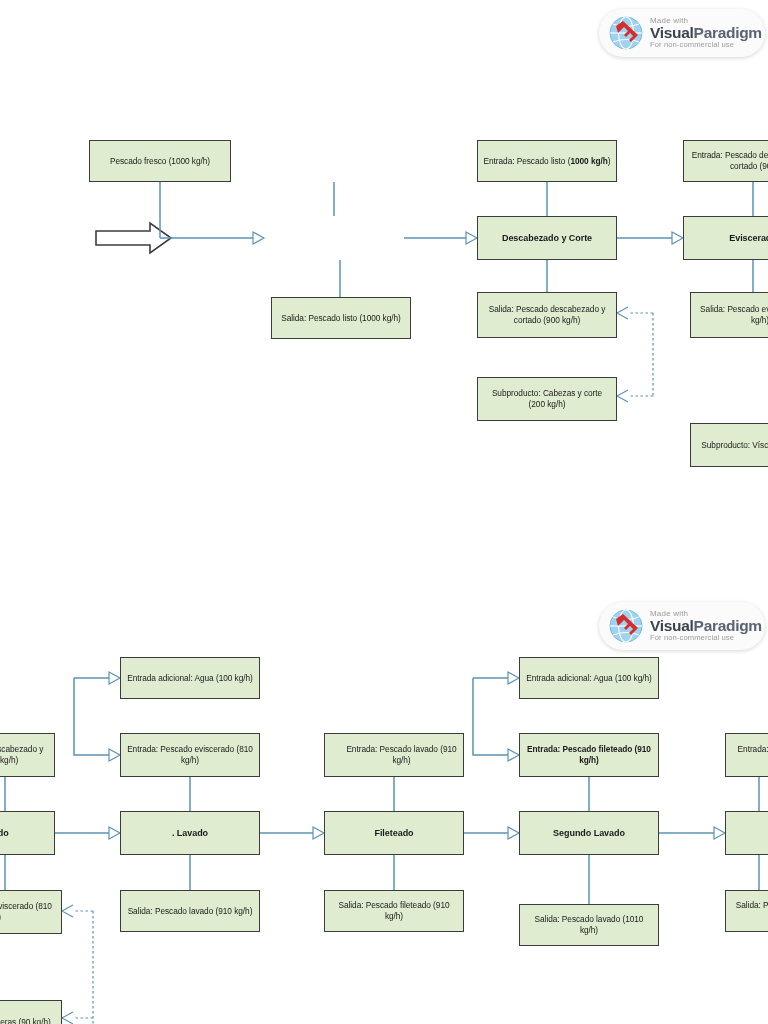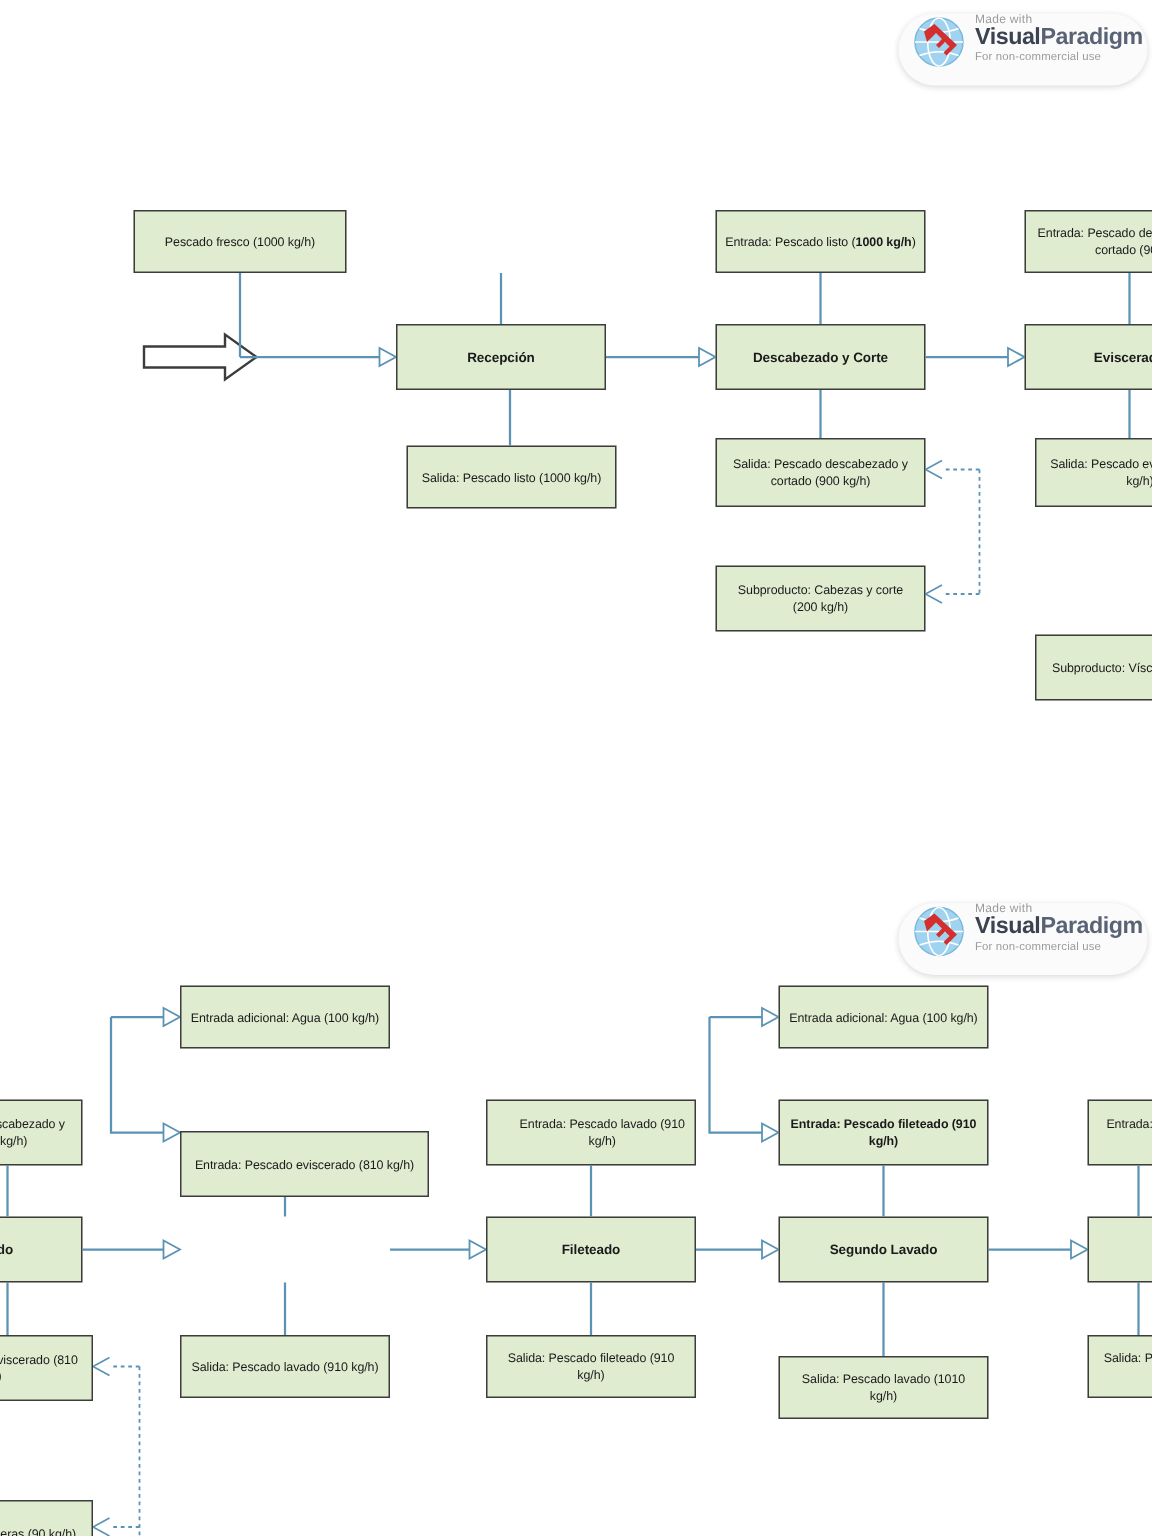--- a/index.html
+++ b/index.html
@@ -78,20 +78,21 @@
   }
   
   .watermark {
     position: absolute;
     width: 166px;
     height: 48px;
     border-radius: 24px;
     background: #fbfbfb;
     box-shadow: 0 1px 4px rgba(0,0,0,0.16);
     display: flex;
+    align-items: center;
     padding-left: 8px;
     box-sizing: border-box;
   }
   .wm-globe {
     position: relative;
     width: 38px; height: 38px;
     flex: 0 0 38px;
   }
   .wm-text {
     margin-left: 5px;
@@ -228,40 +229,40 @@
     <g>
       <path class="arrowhead-dash" d="M73 905 L62 911 L73 917"></path>
     </g>
     <path class="wire-dash" d="M93 1018 L73 1018"></path>
     <g>
       <path class="arrowhead-dash" d="M73 1012 L62 1018 L73 1024"></path>
     </g>
   </svg>
 
   <div class="node io" style="left:89px;  top:140px; width:142px; height:42px;">Pescado fresco (1000 kg/h)</div>
-  <div class="node process" style="left:264px; top:216px; width:140px; height:44px;">Recepción</div>
   <div class="node io" style="left:271px; top:297px; width:140px; height:42px;">Salida: Pescado listo (1000 kg/h)</div>
 
   <div class="node io" style="left:477px; top:140px; width:140px; height:42px;">Entrada: Pescado listo (<b>1000 kg/h</b>)</div>
   <div class="node process" style="left:477px; top:216px; width:140px; height:44px;">Descabezado y Corte</div>
   <div class="node io" style="left:477px; top:292px; width:140px; height:46px;">Salida: Pescado descabezado y cortado (900 kg/h)</div>
   <div class="node io" style="left:477px; top:377px; width:140px; height:44px;">Subproducto: Cabezas y corte (200 kg/h)</div>
 
   <div class="node io" style="left:683px; top:140px; width:140px; height:42px;">Entrada: Pescado descabezado y cortado (900</div>
   <div class="node process" style="left:683px; top:216px; width:140px; height:44px;">Eviscerado</div>
   <div class="node io" style="left:690px; top:292px; width:140px; height:46px;">Salida: Pescado eviscerado (810 kg/h)</div>
   <div class="node io" style="left:690px; top:423px; width:140px; height:44px;">Subproducto: Vísceras (90 kg/h)</div>
 
   <div class="node io" style="left:-85px; top:733px; width:140px; height:44px;">Salida: Pescado descabezado y cortado (900 kg/h)</div>
   <div class="node process" style="left:-85px; top:811px; width:140px; height:44px;">Eviscerado</div>
   <div class="node io" style="left:-78px; top:890px; width:140px; height:44px;">Salida: Pescado eviscerado (810 kg/h)</div>
   <div class="node io" style="left:-78px; top:1000px; width:140px; height:44px;">Subproducto: Vísceras (90 kg/h)</div>
 
   <div class="node io" style="left:120px; top:657px; width:140px; height:42px;">Entrada adicional: Agua (100 kg/h)</div>
-  <div class="node io" style="left:120px; top:754px; width:166px; height:44px;">Entrada: Pescado eviscerado (810 kg/h)</div>
+  <div class="node io" style="left:120px; top:733px; width:140px; height:44px;">Entrada: Pescado eviscerado (810 kg/h)</div>
+  <div class="node process" style="left:120px; top:811px; width:140px; height:44px;">. Lavado</div>
   <div class="node io" style="left:120px; top:890px; width:140px; height:42px;">Salida: Pescado lavado (910 kg/h)</div>
 
   <div class="node io" style="left:324px; top:733px; width:140px; height:44px;padding-left:20px;">Entrada: Pescado lavado (910 kg/h)</div>
   <div class="node process" style="left:324px; top:811px; width:140px; height:44px;">Fileteado</div>
   <div class="node io" style="left:324px; top:890px; width:140px; height:42px;">Salida: Pescado fileteado (910 kg/h)</div>
 
   <div class="node io" style="left:519px; top:657px; width:140px; height:42px;">Entrada adicional: Agua (100 kg/h)</div>
   <div class="node io" style="left:519px; top:733px; width:140px; height:44px;font-weight:bold;">Entrada: Pescado fileteado (910 kg/h)</div>
   <div class="node process" style="left:519px; top:811px; width:140px; height:44px;">Segundo Lavado</div>
   <div class="node io" style="left:519px; top:904px; width:140px; height:42px;">Salida: Pescado lavado (1010 kg/h)</div>

